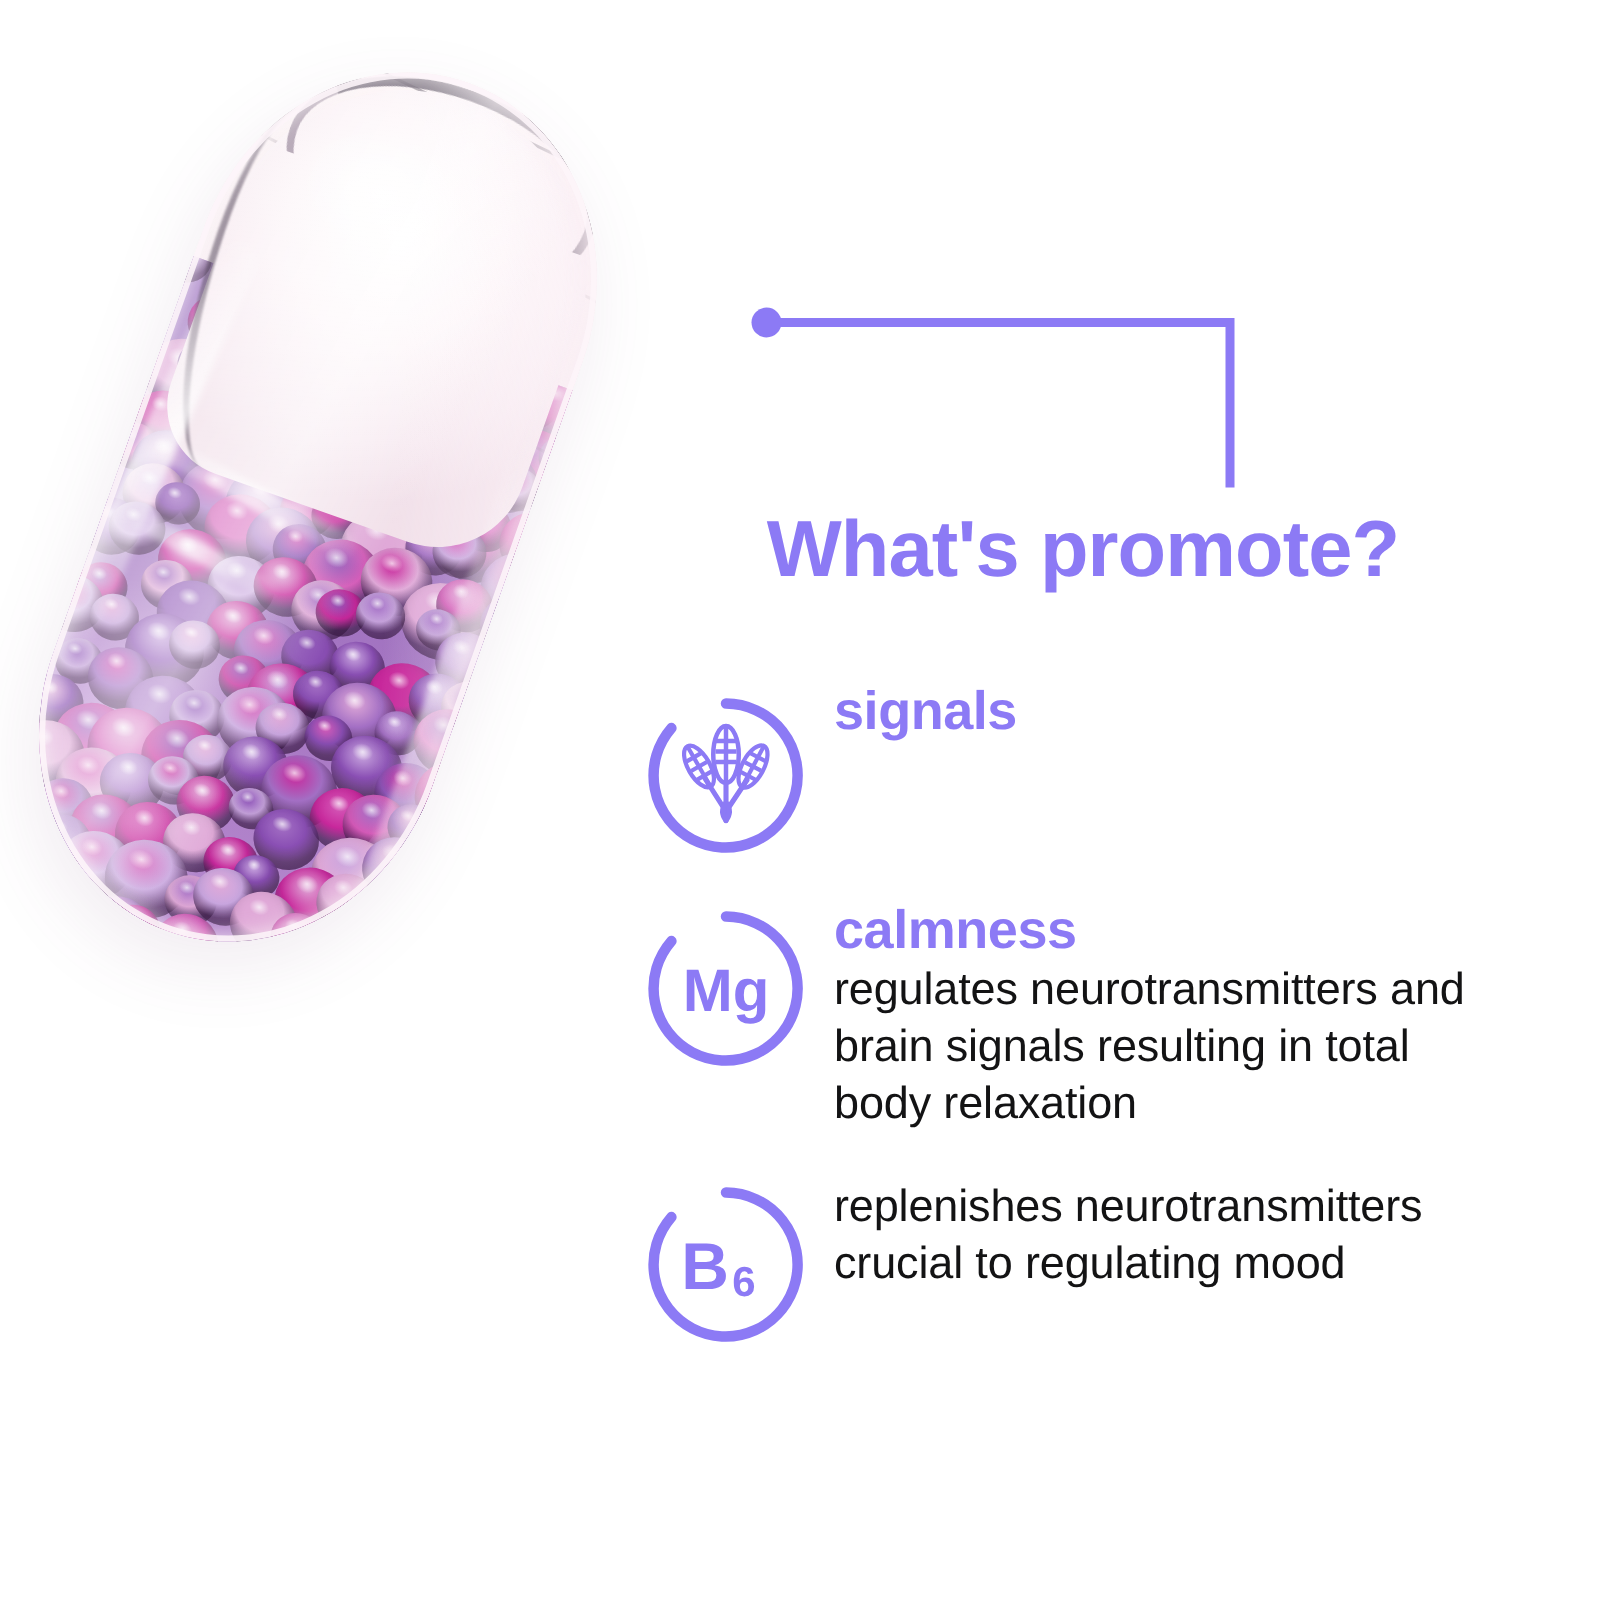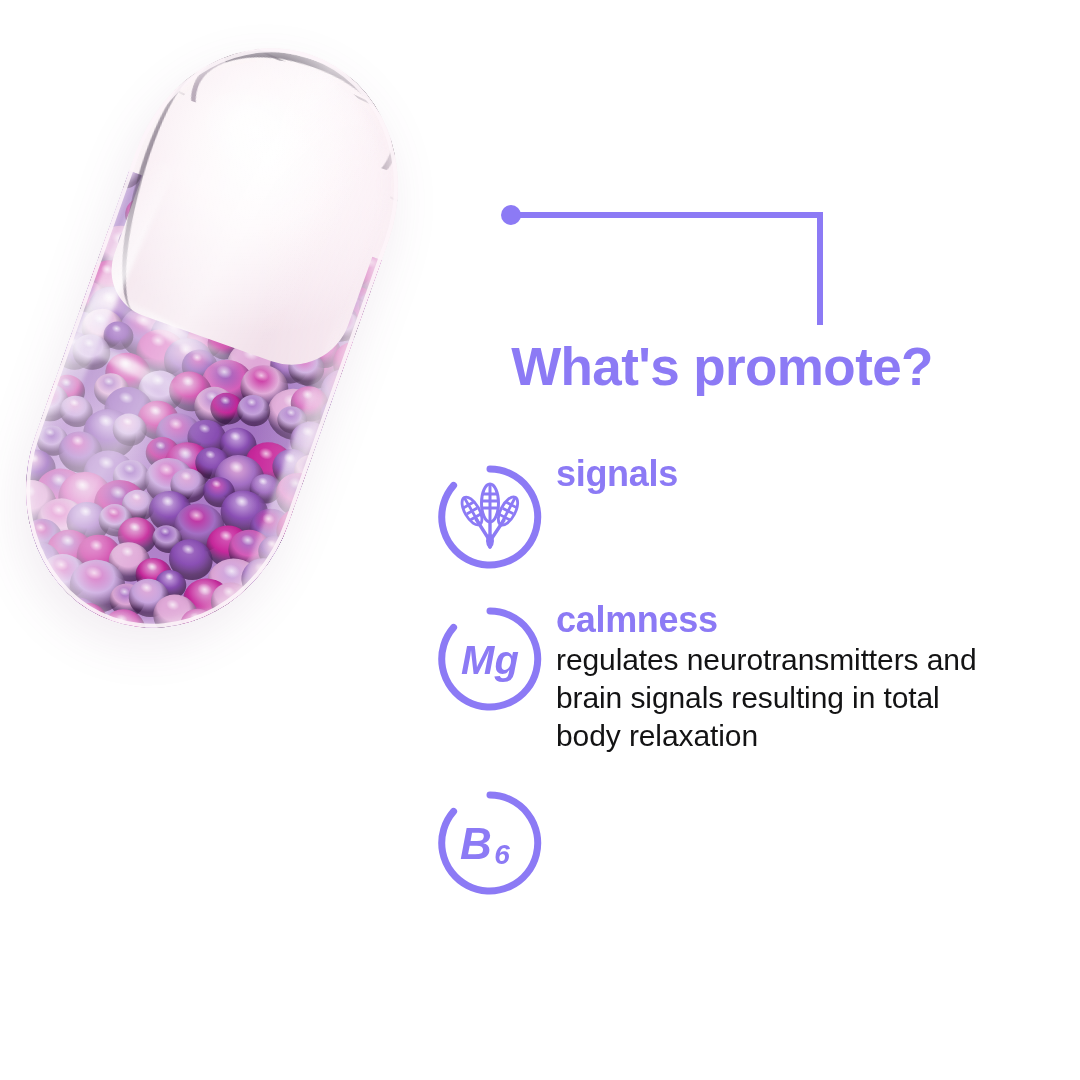--- a/index.html
+++ b/index.html
@@ -126,23 +126,22 @@
     text-align:center;
     width:516px;
     margin-left:34px;
   }
 
   .rows{ margin-top:62px; }
   .row{ display:flex; align-items:flex-start; }
   .row + .row{ margin-top:30px; }
   .icon-cell{
     width:120px; flex:0 0 120px;
-    display:flex; justify-content:center;
+    display:flex; 
     padding-top:4px;
-    font-style:italic;
   }
   .ring{ width:108px; height:108px; display:block; }
   .txt-cell{ flex:1 1 auto; padding-left:6px; }
   .ing-name{
     color:#8c7af5;
     font-size:36px;
     font-weight:bold;
     line-height:1.08;
     letter-spacing:-.3px;
   }
@@ -398,18 +397,20 @@
 
       <div class="row row-b6">
         <div class="icon-cell">
           <svg class="ring" viewBox="0 0 108 108">
             <path d="M54 6 A48 48 0 1 1 17.6 22.4" fill="none" stroke="#8c7af5" stroke-width="7" stroke-linecap="round"></path>
             <text x="40" y="70" text-anchor="middle" font-family="Liberation Sans, sans-serif" font-size="44" font-weight="bold" fill="#8c7af5" id="b6-main">B</text>
             <text x="66" y="75" text-anchor="middle" font-family="Liberation Sans, sans-serif" font-size="28" font-weight="bold" fill="#8c7af5" id="b6-sub">6</text>
           </svg>
         </div>
         <div class="txt-cell">
+          <div class="ing-desc">replenishes neurotransmitters
+crucial to regulating mood</div>
         </div>
       </div>
 
     </div>
   </div>
 </div>
 
 </body></html>

